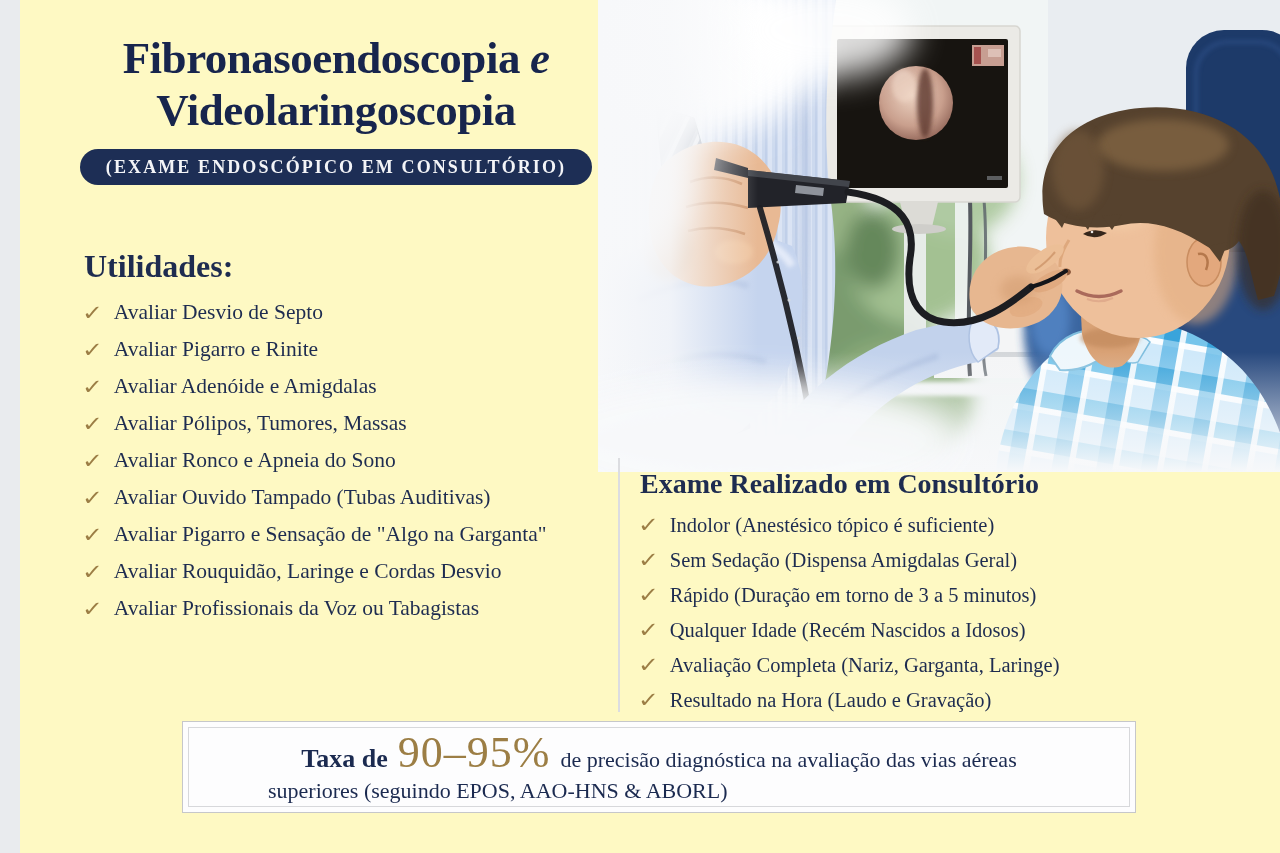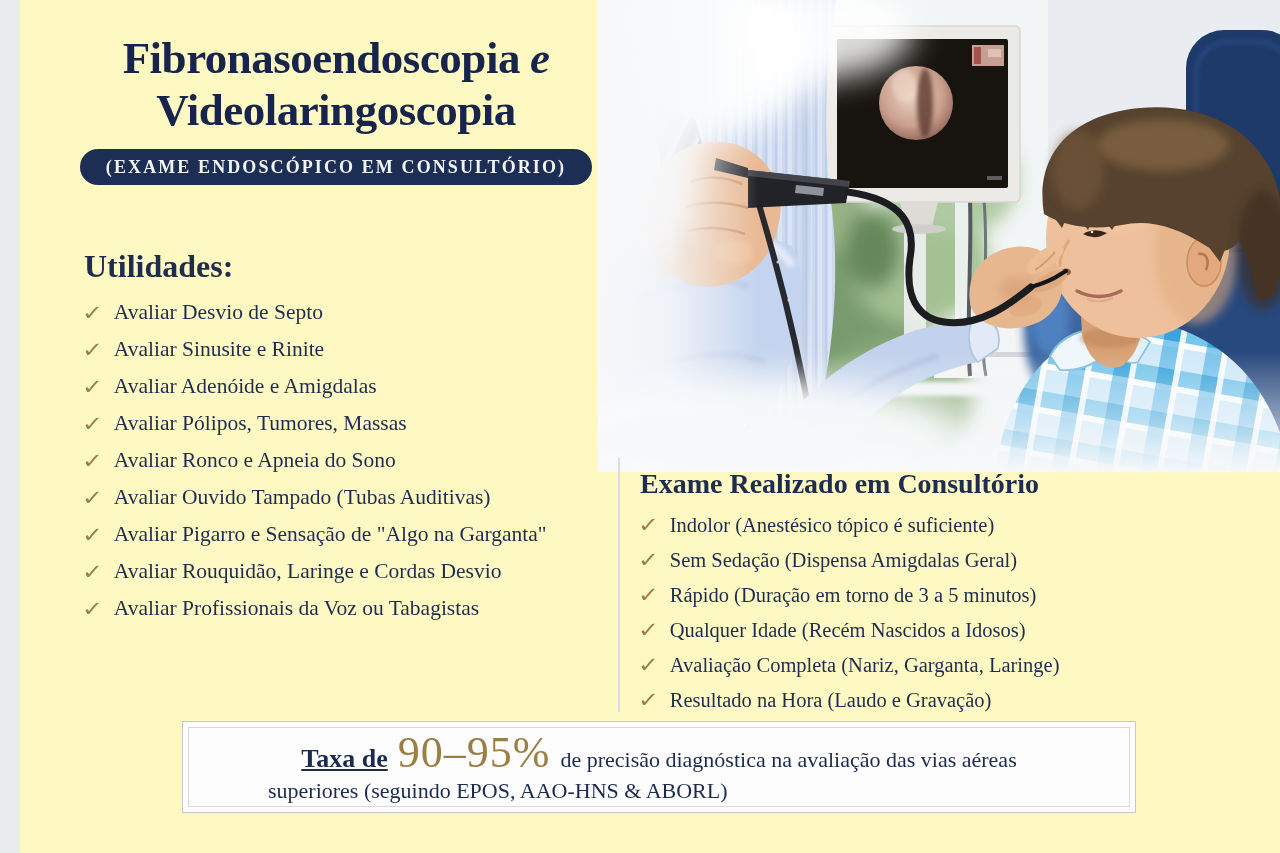--- a/index.html
+++ b/index.html
@@ -36,21 +36,21 @@
   .divider{position:absolute;left:598px;top:458px;width:2px;height:254px;background:#dcdde1;}
   
   .footer-box{
     position:absolute;left:162px;top:721px;width:954px;height:92px;box-sizing:border-box;
     background:#fdfdfe;border:1px solid #c6c7ca;
     box-shadow:inset 0 0 0 5px #fdfdfe, inset 0 0 0 6px #d7d8db;
     display:flex;flex-direction:column;align-items:center;justify-content:center;
     color:#1b2a50;
   }
   .footer-line1{display:flex;align-items:baseline;gap:10px;white-space:nowrap;}
-  .fl-prefix{font-weight:bold;font-size:26px;text-decoration:underline;}
+  .fl-prefix{font-weight:bold;font-size:26px;}
   .fl-rate{color:#9c7e45;font-size:44px;letter-spacing:1px;line-height:1;}
   .fl-suffix{font-size:22px;}
   .footer-line2{font-size:22px;align-self:flex-start;padding-left:85px;margin-top:3px;white-space:nowrap;}
 </style>
 </head>
 <body>
 
 <div class="canvas">
 
   <div class="photo">
@@ -244,21 +244,21 @@
   </div>
 
   <section class="utilities">
     <h2>Utilidades:</h2>
     <div class="check-item">
       <span class="check">✓</span>
       <span>Avaliar Desvio de Septo</span>
     </div>
     <div class="check-item">
       <span class="check">✓</span>
-      <span>Avaliar Sinusite e Rinite</span>
+      <span>Avaliar Pigarro e Rinite</span>
     </div>
     <div class="check-item">
       <span class="check">✓</span>
       <span>Avaliar Adenóide e Amigdalas</span>
     </div>
     <div class="check-item">
       <span class="check">✓</span>
       <span>Avaliar Pólipos, Tumores, Massas</span>
     </div>
     <div class="check-item">

